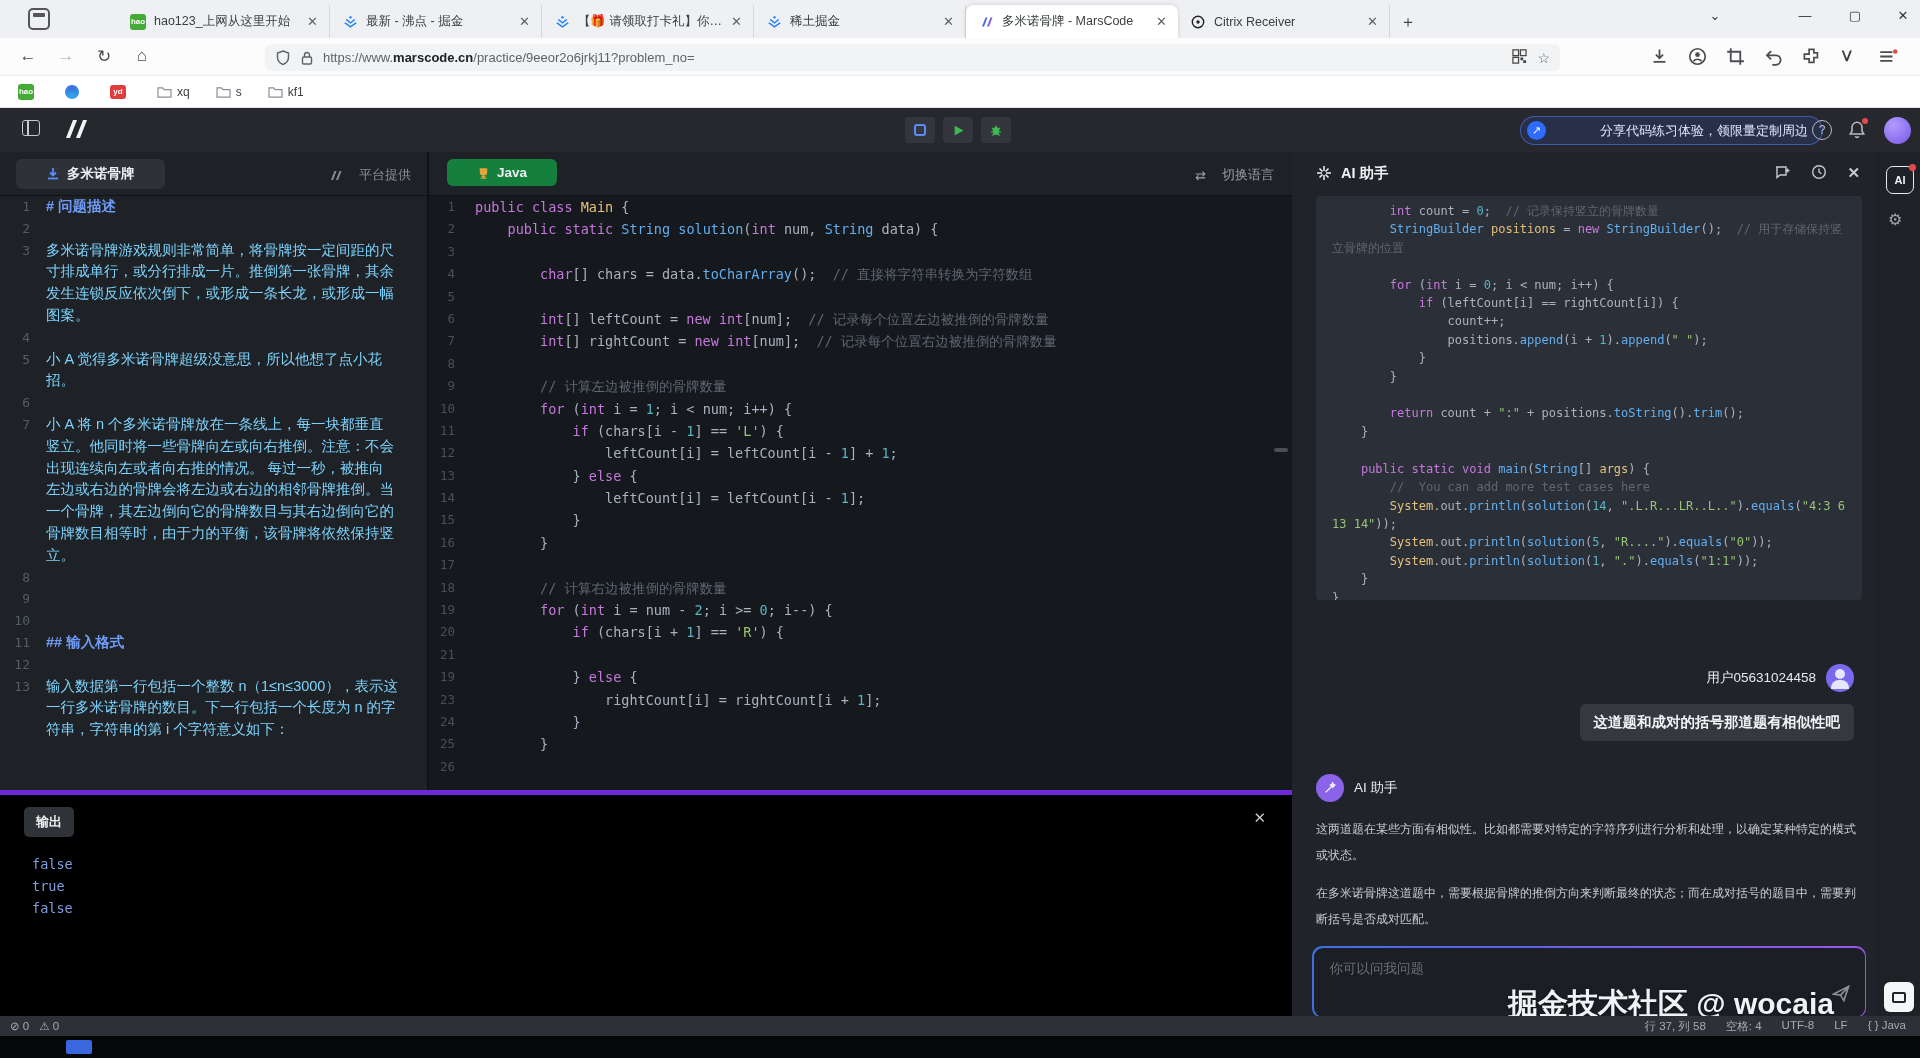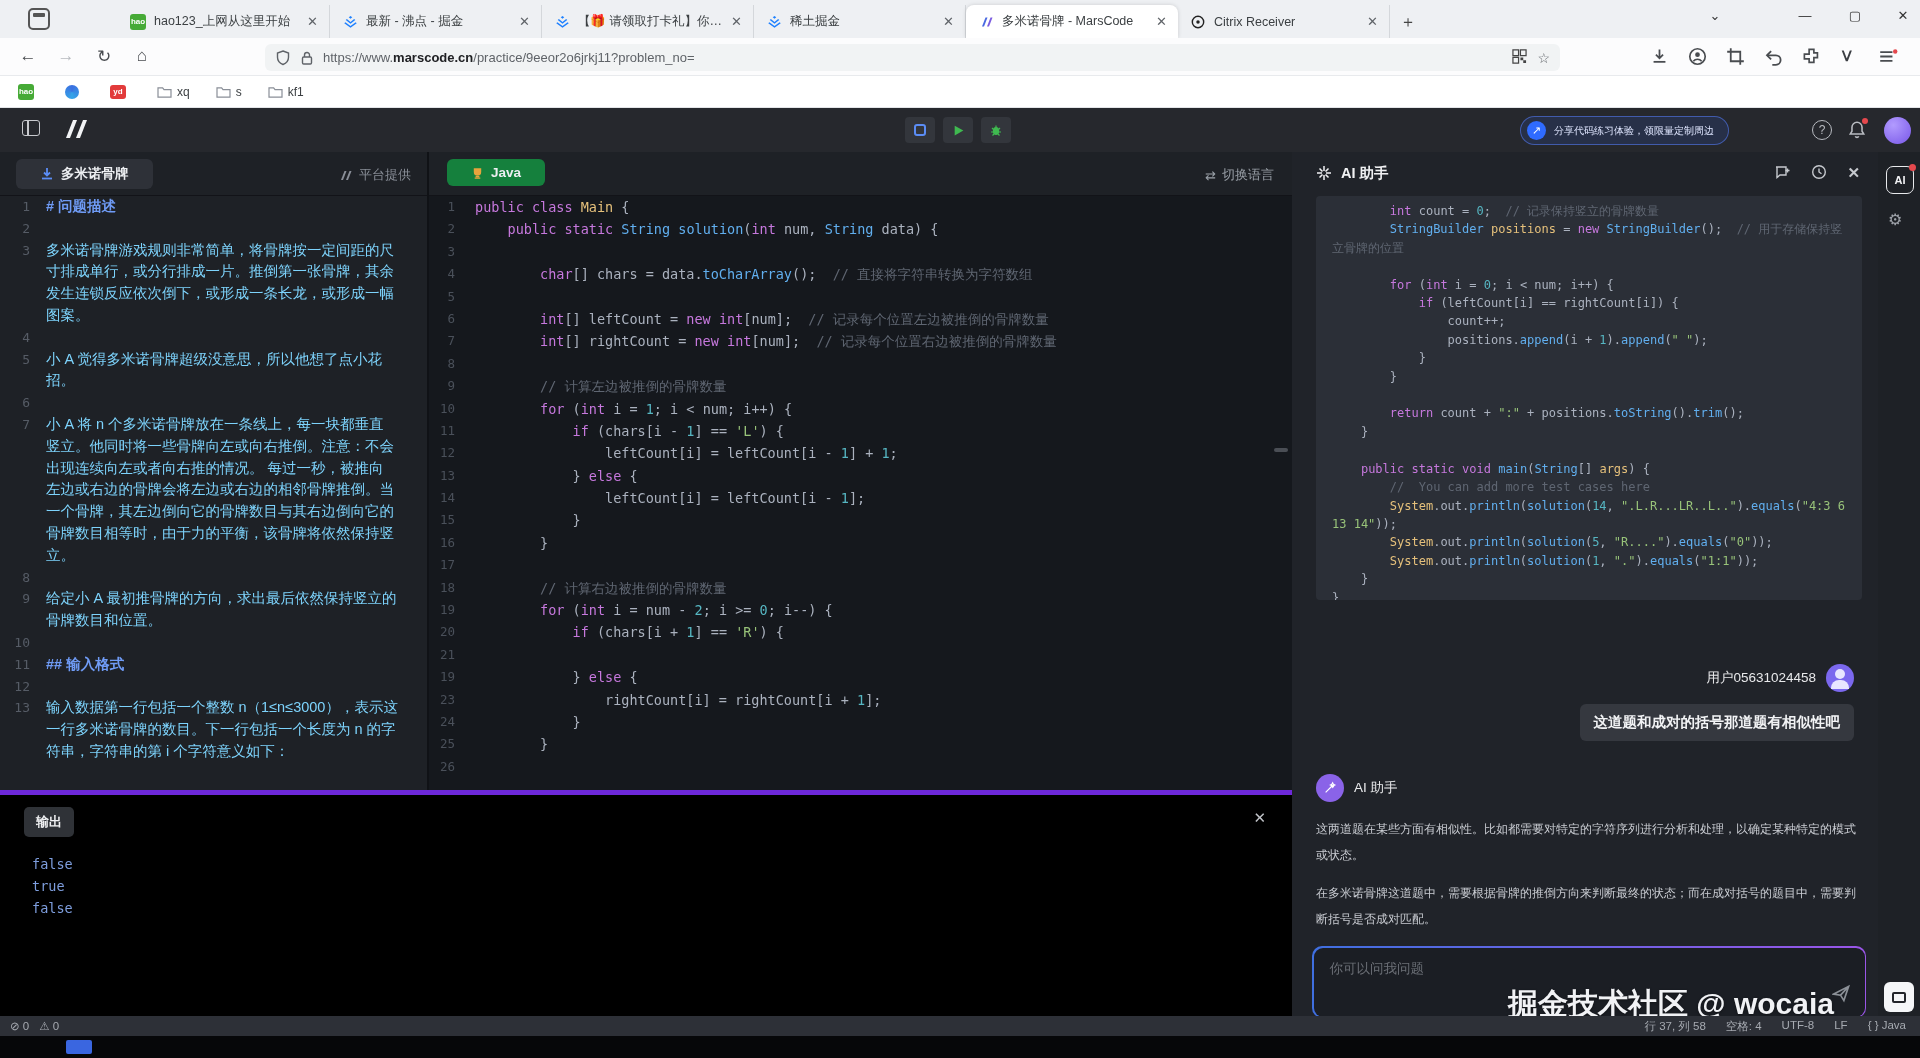--- a/index.html
+++ b/index.html
@@ -36,37 +36,37 @@
   .color-badge { width:14px; height:14px; border-radius:50%; background:conic-gradient(#3b6fe0,#35a5e8,#3b6fe0); }
 
   
   .appbar { position:absolute; left:0; top:108px; width:1920px; height:44px; background:#26282d; }
   .collapse-ic { position:absolute; left:22px; top:120px; width:18px; height:16px; border:1.6px solid #c7c9cd; border-radius:3px; }
   .collapse-ic:before { content:""; position:absolute; left:4px; top:0; width:1.6px; height:100%; background:#c7c9cd; }
   .mc-logo { position:absolute; left:60px; top:116px; }
   .tool-btn { position:absolute; top:117px; width:30px; height:26px; background:#33363c; border-radius:4px; display:flex; align-items:center; justify-content:center; }
   .share-pill { position:absolute; left:1520px; top:116px; height:29px; background:#273048; border:1px solid rgba(88,128,255,.55); border-radius:15px; display:flex; align-items:center; padding:0 14px 0 6px; }
   .share-ic { width:19px; height:19px; border-radius:50%; background:#2f6bff; color:#fff; font-size:11px; display:flex; align-items:center; justify-content:center; margin-right:8px; }
-  .share-txt { color:#dfe6ff; font-size:10px; white-space:nowrap; }
+  .share-txt { color:#dfe6ff; font-size:13px; white-space:nowrap;margin-left:46px; }
   .help-ic { position:absolute; left:1812px; top:120px; width:20px; height:20px; border:1.5px solid #b8bbc1; border-radius:50%; color:#b8bbc1; font-size:12px; text-align:center; line-height:19px; }
   .bell-wrap { position:absolute; left:1848px; top:120px; }
   .bell-dot { position:absolute; right:-2px; top:-2px; width:6px; height:6px; background:#e5484d; border-radius:50%; }
   .avatar-top { position:absolute; left:1884px; top:117px; width:27px; height:27px; border-radius:50%; background:radial-gradient(circle at 35% 30%, #b29bff, #7857e8); }
 
   
   .right-rail { position:absolute; left:1878px; top:152px; width:42px; height:864px; background:#1e2126; }
   .ai-badge { position:absolute; left:8px; top:14px; width:28px; height:28px; border:1.6px solid #e8e9ec; border-radius:7px; color:#f2f3f5; font-size:11px; font-weight:bold; display:flex; align-items:center; justify-content:center;text-align:center; }
   .ai-badge .dot { position:absolute; right:-3px; top:-3px; width:7px; height:7px; border-radius:50%; background:#e5484d; }
   .rail-tool { position:absolute; left:10px; top:58px; color:#9ea2a9; font-size:16px; }
 
   
   .panel-head { position:absolute; top:152px; height:44px; border-bottom:1px solid #121318; background:#1e2126; }
-  .chip { display:inline-flex; align-items:center; background:#2e3138; border-radius:6px; padding:6px 24px; color:#eceef1; font-size:13.5px; font-weight:bold; }
+  .chip { display:inline-flex; align-items:center; background:#2e3138; border-radius:6px; padding:6px 30px; color:#eceef1; font-size:13.5px; font-weight:bold; }
   .chip .c-ic { margin-right:7px; display:inline-flex; }
-  .muted-label { color:#8a8f98; font-size:13px; display:inline-flex; align-items:center; gap:6px; }
+  .muted-label { color:#8a8f98; font-size:13px; display:inline-flex; align-items:center; gap:16px; }
 
   
   .problem-body { position:absolute; left:0; top:196px; width:427px; height:594px; background:#1e2126; overflow:hidden; }
   .p-row { display:flex; }
   .p-num { width:46px; flex:0 0 46px; text-align:right; padding-right:16px; color:#565c66; font-size:13px; line-height:21.8px; font-family:"DejaVu Sans Mono", monospace; }
   .p-txt { width:352px; color:#7dd3fc; font-size:14.5px; line-height:21.8px; }
   .p-txt.h { color:#6f9bf5; font-weight:bold; }
   .v-divider { position:absolute; left:427px; top:152px; width:2px; height:638px; background:#101216; }
 
   
@@ -395,21 +395,20 @@
       <div class="p-row">
         <div class="p-num">7</div>
         <div class="p-txt">小 A 将 n 个多米诺骨牌放在一条线上，每一块都垂直竖立。他同时将一些骨牌向左或向右推倒。注意：不会出现连续向左或者向右推的情况。 每过一秒，被推向左边或右边的骨牌会将左边或右边的相邻骨牌推倒。当一个骨牌，其左边倒向它的骨牌数目与其右边倒向它的骨牌数目相等时，由于力的平衡，该骨牌将依然保持竖立。</div>
       </div>
       <div class="p-row">
         <div class="p-num">8</div>
         <div class="p-txt">&nbsp;</div>
       </div>
       <div class="p-row">
         <div class="p-num">9</div>
-        <div class="p-txt">给定小 A 最初推骨牌的方向，求出最后依然保持竖立的骨牌数目和位置。</div>
       </div>
       <div class="p-row">
         <div class="p-num">10</div>
         <div class="p-txt">&nbsp;</div>
       </div>
       <div class="p-row">
         <div class="p-num">11</div>
         <div class="p-txt h">## 输入格式</div>
       </div>
       <div class="p-row">

